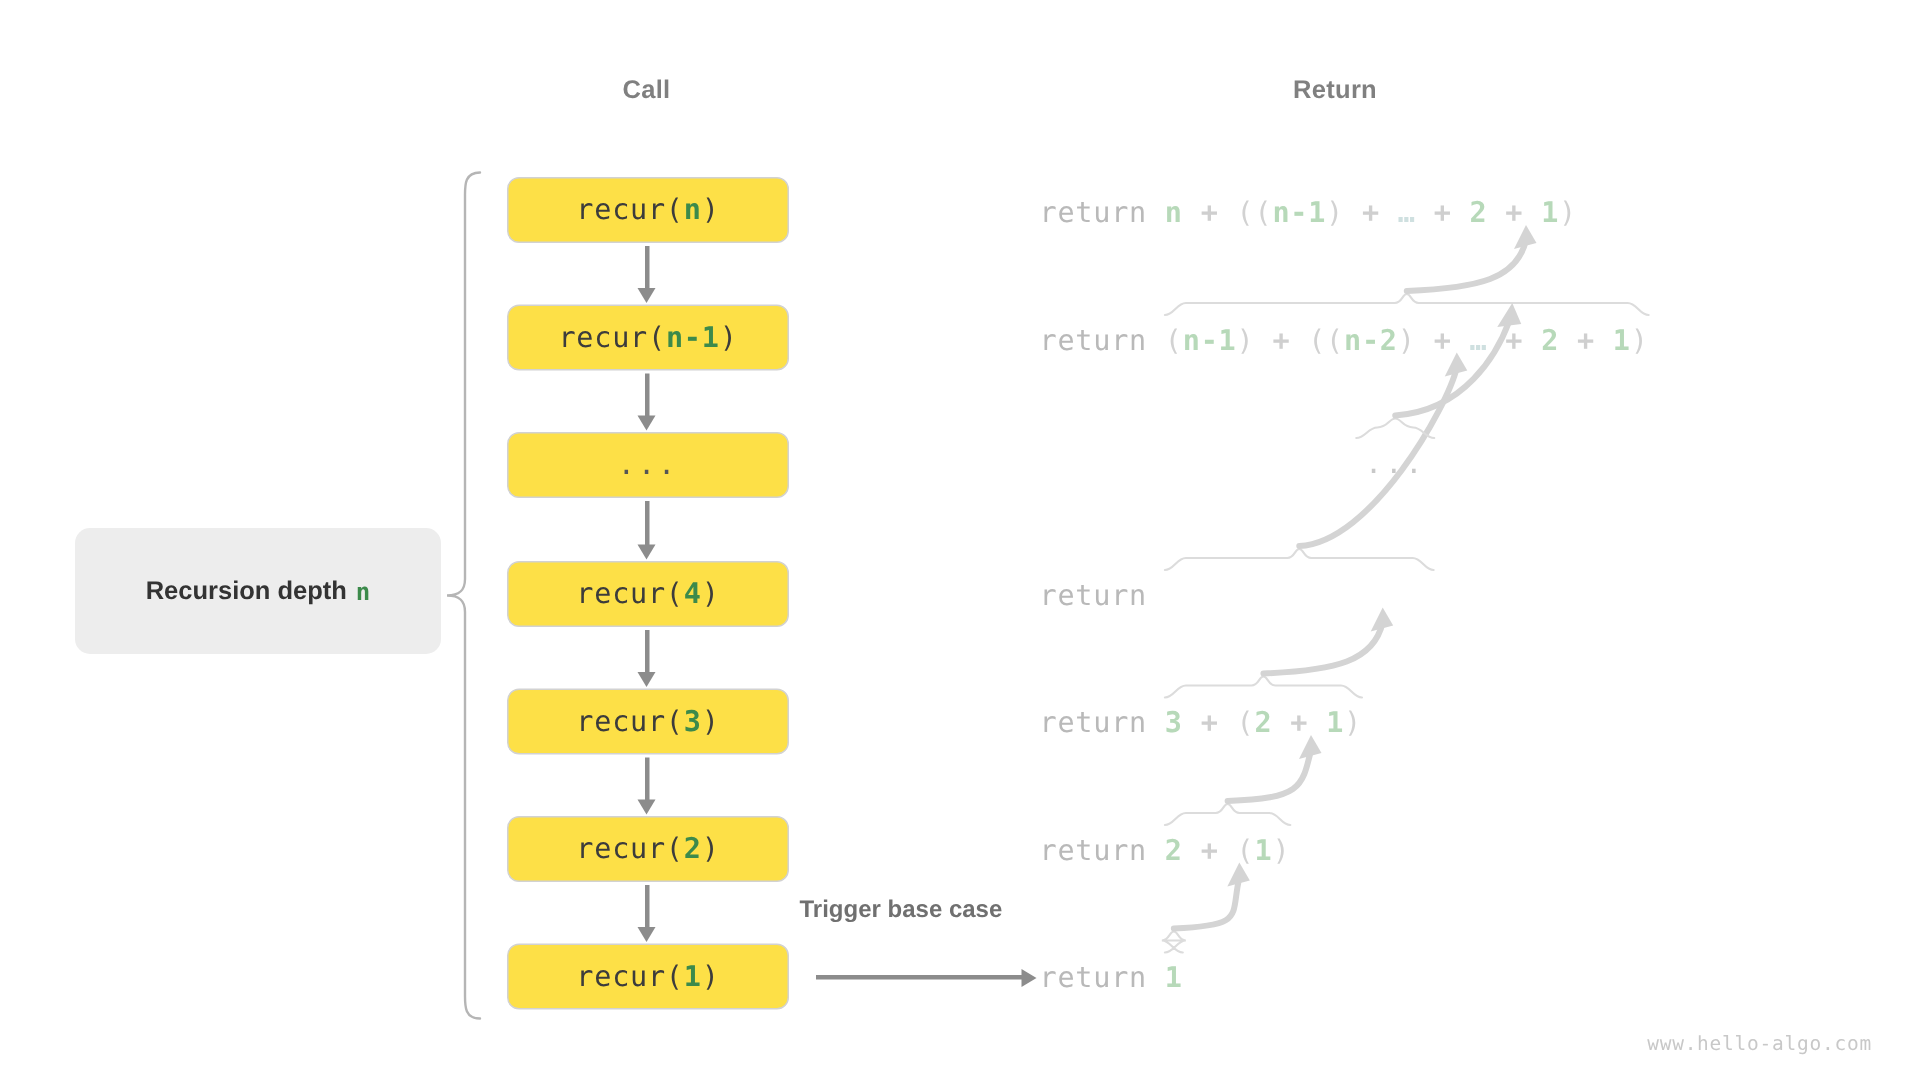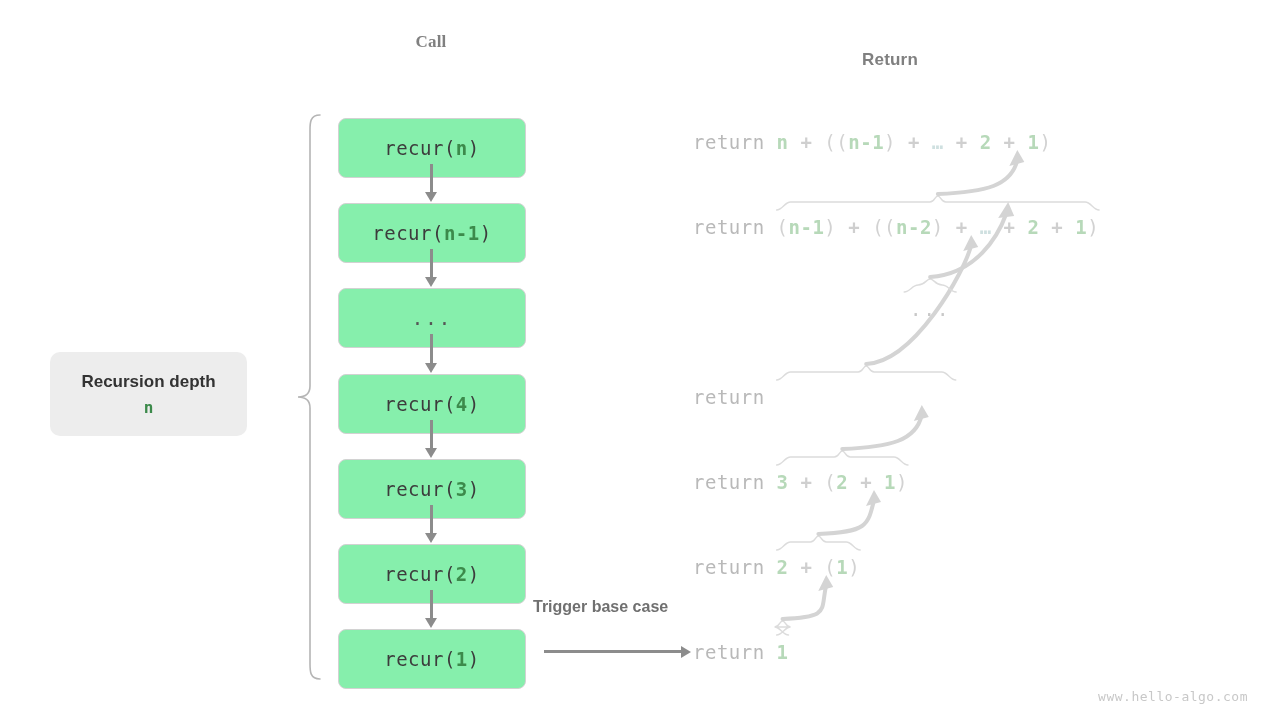--- a/index.html
+++ b/index.html
@@ -18,31 +18,31 @@
   
   .col-header {
     position: absolute;
     font-weight: bold;
     font-size: 17px;
     color: #808080;
     letter-spacing: .2px;
     white-space: nowrap;
     transform: translateX(-50%);
   }
-  #hdr-call   { left: 431px; top: 32px; font-family: Liberation Serif, serif; }
+  #hdr-call   { left: 431px; top: 50px; }
   #hdr-return { left: 890px; top: 50px; }
 
   
   .call-box {
     position: absolute;
     left: 338px;
     width: 188px;
-    height: 60px;
+    height: 44px;
     box-sizing: border-box;
-    background: #86efac;
+    background: #fde047;
     border: 1.4px solid #d2d2d2;
     border-radius: 8px;
     display: flex;
     align-items: center;
     justify-content: center;
     font-family: "DejaVu Sans Mono", monospace;
     font-size: 19px;
     color: #3c3c3c;
     letter-spacing: .5px;
   }
@@ -69,26 +69,26 @@
     transform: translateX(-50%);
     border-left: 6px solid transparent;
     border-right: 6px solid transparent;
     border-top: 10px solid #8c8c8c;
   }
 
   
   #depth-box {
     position: absolute;
     left: 50px; top: 352px;
-    width: 197px; height: 84px;
+    width: 244px; height: 84px;
     box-sizing: border-box;
     background: #ededed;
     border-radius: 10px;
     display: flex;
-    flex-direction: column;
+    flex-direction: row;
     align-items: center;
     justify-content: center;
     gap: 6px;
   }
   #depth-box .title {
     font-size: 17px; font-weight: bold; color: #333;
   }
   #depth-box .val {
     font-family: "DejaVu Sans Mono", monospace;
     font-size: 16px; font-weight: bold; color: #3c8a4b;

